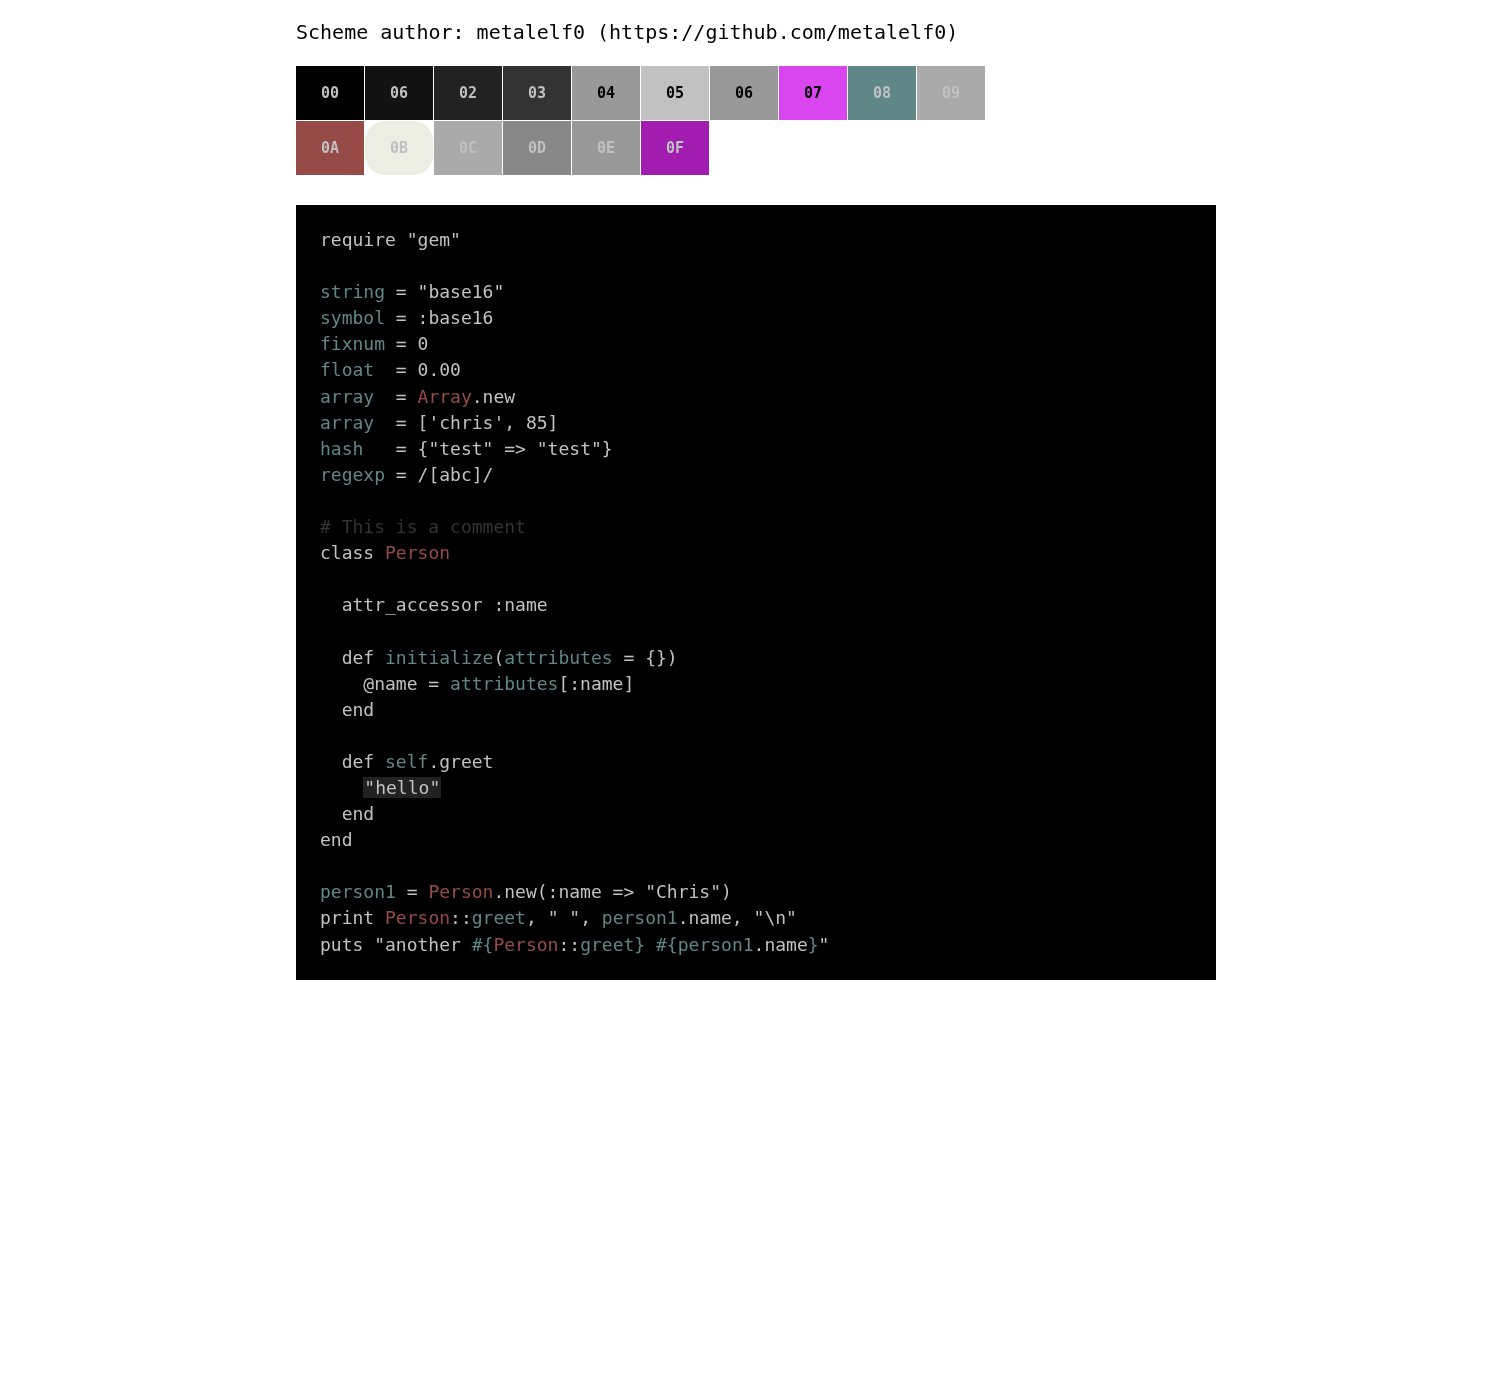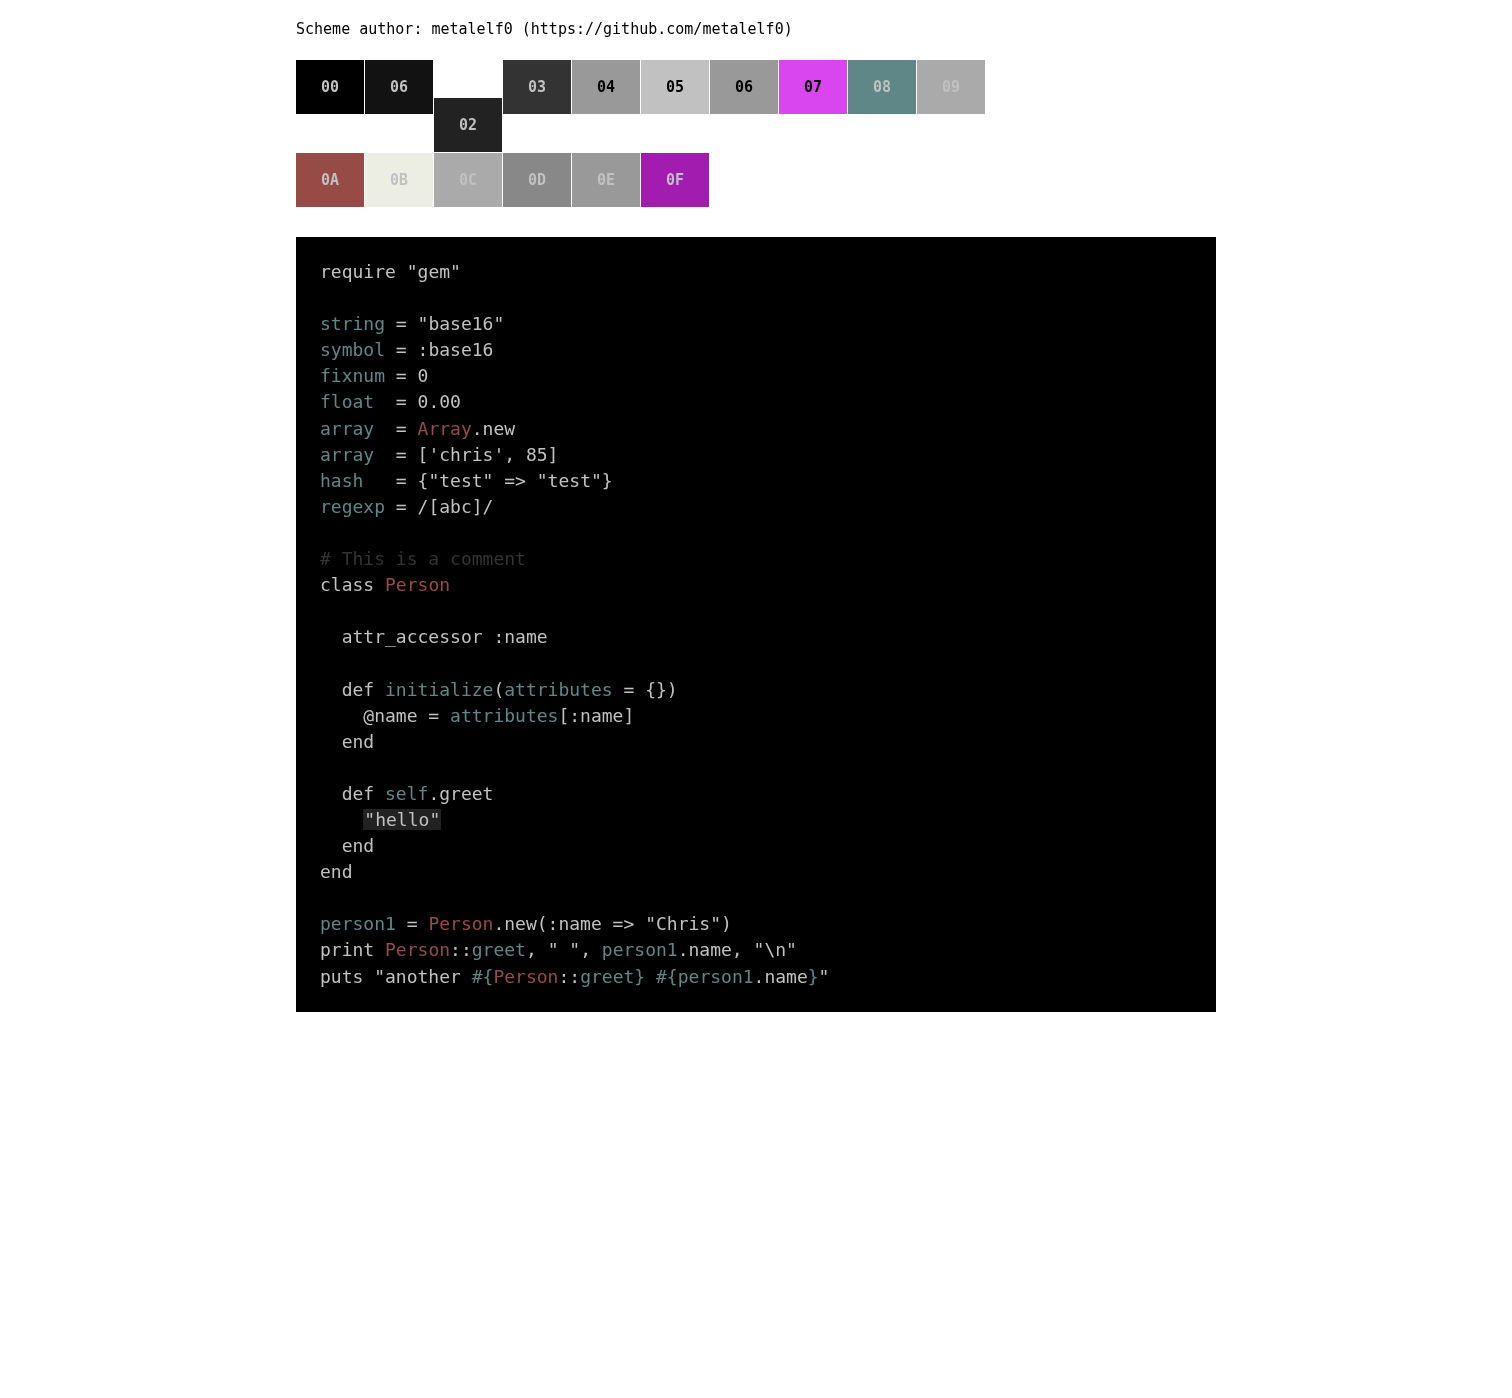--- a/index.html
+++ b/index.html
@@ -15,21 +15,21 @@
   }
   h1 {
     font-family: "DejaVu Sans Mono", "Menlo", "Consolas", monospace;
     font-weight: 700;
     font-size: 42px;
     margin: 10px 0 24px 0;
     letter-spacing: 0.5px;
   }
   .author {
     font-family: "DejaVu Sans Mono", "Menlo", "Consolas", monospace;
-    font-size: 15px;
+    font-size: 20px;
     margin-bottom: 22px;
   }
   .swatches {
     display: flex;
     flex-wrap: wrap;
     gap: 1px;
     margin-bottom: 30px;
     max-width: 700px;
   }
   .swatch {
@@ -55,30 +55,30 @@
 </style>
 </head>
 <body>
 
 <div class="container">
   <div class="author">Scheme author: metalelf0 (https://github.com/metalelf0)</div>
 
   <div class="swatches" id="swatch-grid">
       <div class="swatch" style="background: rgb(0, 0, 0); color: rgb(193, 193, 193);">00</div>
       <div class="swatch" style="background: rgb(18, 18, 18); color: rgb(193, 193, 193);">06</div>
-      <div class="swatch" style="background: rgb(34, 34, 34); color: rgb(193, 193, 193); margin-top: 38px;">02</div>
+      <div class="swatch" style="background: rgb(34, 34, 34); color: rgb(193, 193, 193);">02</div>
       <div class="swatch" style="background: rgb(51, 51, 51); color: rgb(193, 193, 193);">03</div>
       <div class="swatch" style="background: rgb(153, 153, 153); color: rgb(0, 0, 0);">04</div>
       <div class="swatch" style="background: rgb(193, 193, 193); color: rgb(0, 0, 0);">05</div>
       <div class="swatch" style="background: rgb(153, 153, 153); color: rgb(0, 0, 0);">06</div>
       <div class="swatch" style="background: #d946ef; color: rgb(0, 0, 0);">07</div>
       <div class="swatch" style="background: rgb(95, 135, 135); color: rgb(193, 193, 193);">08</div>
       <div class="swatch" style="background: rgb(170, 170, 170); color: rgb(193, 193, 193);">09</div>
       <div class="swatch" style="background: rgb(151, 75, 70); color: rgb(193, 193, 193);">0A</div>
-      <div class="swatch" style="background: rgb(236, 238, 227); color: rgb(193, 193, 193);">0B</div>
+      <div class="swatch" style="background: rgb(236, 238, 227); color: rgb(193, 193, 193); border-radius: 20px;">0B</div>
       <div class="swatch" style="background: rgb(170, 170, 170); color: rgb(193, 193, 193);">0C</div>
       <div class="swatch" style="background: rgb(136, 136, 136); color: rgb(193, 193, 193);">0D</div>
       <div class="swatch" style="background: rgb(153, 153, 153); color: rgb(193, 193, 193);">0E</div>
       <div class="swatch" style="background: #a21caf; color: rgb(193, 193, 193);">0F</div>
     </div>
 
   <div class="codeblock" id="codeblock" style="background: rgb(0, 0, 0); color: rgb(193, 193, 193);"><div><span style="color: rgb(193, 193, 193);">require </span><span style="color: rgb(193, 193, 193);">"gem"</span></div><div>&nbsp;</div><div><span style="color: rgb(95, 135, 135);">string</span><span style="color: rgb(193, 193, 193);"> = </span><span style="color: rgb(193, 193, 193);">"base16"</span></div><div><span style="color: rgb(95, 135, 135);">symbol</span><span style="color: rgb(193, 193, 193);"> = </span><span style="color: rgb(193, 193, 193);">:base16</span></div><div><span style="color: rgb(95, 135, 135);">fixnum</span><span style="color: rgb(193, 193, 193);"> = </span><span style="color: rgb(193, 193, 193);">0</span></div><div><span style="color: rgb(95, 135, 135);">float</span><span style="color: rgb(193, 193, 193);">  = </span><span style="color: rgb(193, 193, 193);">0.00</span></div><div><span style="color: rgb(95, 135, 135);">array</span><span style="color: rgb(193, 193, 193);">  = </span><span style="color: rgb(151, 75, 70);">Array</span><span style="color: rgb(193, 193, 193);">.new</span></div><div><span style="color: rgb(95, 135, 135);">array</span><span style="color: rgb(193, 193, 193);">  = [</span><span style="color: rgb(193, 193, 193);">'chris'</span><span style="color: rgb(193, 193, 193);">, </span><span style="color: rgb(193, 193, 193);">85</span><span style="color: rgb(193, 193, 193);">]</span></div><div><span style="color: rgb(95, 135, 135);">hash</span><span style="color: rgb(193, 193, 193);">   = {</span><span style="color: rgb(193, 193, 193);">"test"</span><span style="color: rgb(193, 193, 193);"> =&gt; </span><span style="color: rgb(193, 193, 193);">"test"</span><span style="color: rgb(193, 193, 193);">}</span></div><div><span style="color: rgb(95, 135, 135);">regexp</span><span style="color: rgb(193, 193, 193);"> = </span><span style="color: rgb(193, 193, 193);">/[abc]/</span></div><div>&nbsp;</div><div><span style="color: rgb(51, 51, 51);"># This is a comment</span></div><div><span style="color: rgb(193, 193, 193);">class </span><span style="color: rgb(151, 75, 70);">Person</span></div><div>&nbsp;</div><div><span style="color: rgb(193, 193, 193);">  attr_accessor </span><span style="color: rgb(193, 193, 193);">:name</span></div><div>&nbsp;</div><div><span style="color: rgb(193, 193, 193);">  def </span><span style="color: rgb(95, 135, 135);">initialize</span><span style="color: rgb(193, 193, 193);">(</span><span style="color: rgb(95, 135, 135);">attributes</span><span style="color: rgb(193, 193, 193);"> = {})</span></div><div><span style="color: rgb(193, 193, 193);">    @name = </span><span style="color: rgb(95, 135, 135);">attributes</span><span style="color: rgb(193, 193, 193);">[</span><span style="color: rgb(193, 193, 193);">:name</span><span style="color: rgb(193, 193, 193);">]</span></div><div><span style="color: rgb(193, 193, 193);">  end</span></div><div>&nbsp;</div><div><span style="color: rgb(193, 193, 193);">  def </span><span style="color: rgb(95, 135, 135);">self</span><span style="color: rgb(193, 193, 193);">.greet</span></div><div><span style="color: rgb(193, 193, 193);">    </span><span class="tok-hl" style="color: rgb(193, 193, 193); background: rgb(34, 34, 34);">"hello"</span></div><div><span style="color: rgb(193, 193, 193);">  end</span></div><div><span style="color: rgb(193, 193, 193);">end</span></div><div>&nbsp;</div><div><span style="color: rgb(95, 135, 135);">person1</span><span style="color: rgb(193, 193, 193);"> = </span><span style="color: rgb(151, 75, 70);">Person</span><span style="color: rgb(193, 193, 193);">.new(</span><span style="color: rgb(193, 193, 193);">:name</span><span style="color: rgb(193, 193, 193);"> =&gt; </span><span style="color: rgb(193, 193, 193);">"Chris"</span><span style="color: rgb(193, 193, 193);">)</span></div><div><span style="color: rgb(193, 193, 193);">print </span><span style="color: rgb(151, 75, 70);">Person</span><span style="color: rgb(193, 193, 193);">::</span><span style="color: rgb(95, 135, 135);">greet</span><span style="color: rgb(193, 193, 193);">, </span><span style="color: rgb(193, 193, 193);">" "</span><span style="color: rgb(193, 193, 193);">, </span><span style="color: rgb(95, 135, 135);">person1</span><span style="color: rgb(193, 193, 193);">.name, </span><span style="color: rgb(193, 193, 193);">"\n"</span></div><div><span style="color: rgb(193, 193, 193);">puts </span><span style="color: rgb(193, 193, 193);">"another </span><span style="color: rgb(95, 135, 135);">#{</span><span style="color: rgb(151, 75, 70);">Person</span><span style="color: rgb(193, 193, 193);">::</span><span style="color: rgb(95, 135, 135);">greet</span><span style="color: rgb(95, 135, 135);">}</span><span style="color: rgb(193, 193, 193);"> </span><span style="color: rgb(95, 135, 135);">#{</span><span style="color: rgb(95, 135, 135);">person1</span><span style="color: rgb(193, 193, 193);">.name</span><span style="color: rgb(95, 135, 135);">}</span><span style="color: rgb(193, 193, 193);">"</span></div></div>
 </div>
 
 </body></html>

